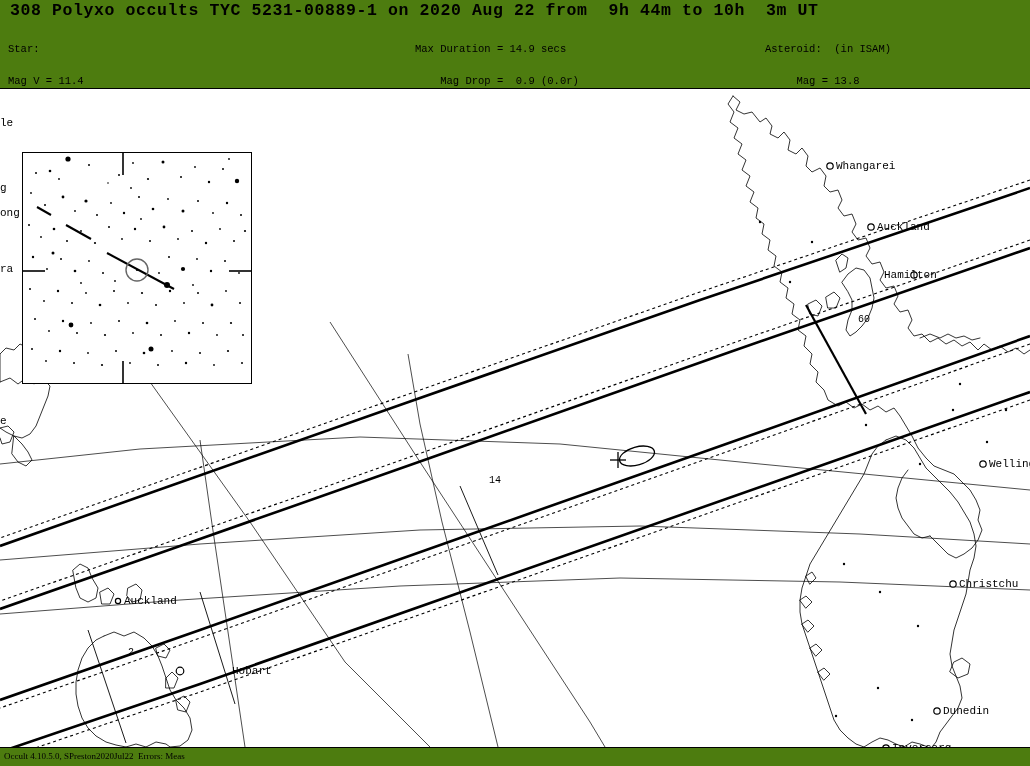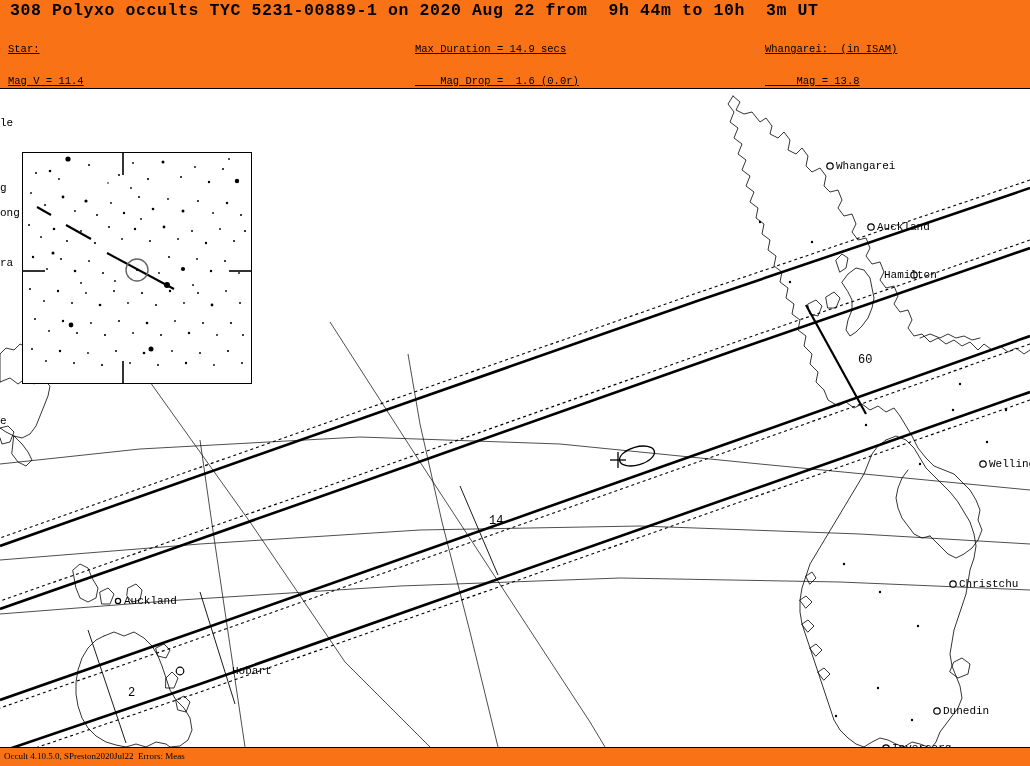--- a/index.html
+++ b/index.html
@@ -10,21 +10,21 @@
   }
   body {
     font-family: "Liberation Mono", "DejaVu Sans Mono", monospace;
     color: #000000;
   }
   #page {
     position: relative;
     width: 1030px;
     height: 766px;
     overflow: hidden;
-    background: #f97316;
+    background: #4d7c0f;
   }
 
   
   #header {
     position: absolute;
     left: 0; top: 0;
     width: 1030px;
     height: 92px;
   }
   #title {
@@ -38,21 +38,21 @@
   }
   .hdr-col {
     position: absolute;
     font-size: 10.5px;
     line-height: 10.6px;
     white-space: pre;
   }
   #hdr-star   { left: 8px;   top: 23px; }
   #hdr-mid    { left: 415px; top: 23px; }
   #hdr-ast    { left: 765px; top: 23px; }
-  .hdr-line { display: block; white-space: pre; text-decoration: underline; }
+  .hdr-line { display: block; white-space: pre; }
 
   #hdr-rule {
     position: absolute;
     left: 0;
     top: 88px;
     width: 1030px;
     height: 3px;
     border-top: 1px solid #000;
     border-bottom: 1px solid #000;
     background: #fff;
@@ -87,25 +87,24 @@
     position: absolute;
     font-family: "Liberation Mono", "DejaVu Sans Mono", monospace;
     font-size: 11px;
     line-height: 11px;
     white-space: pre;
     color: #000;
   }
   .tickmark {
     position: absolute;
     font-family: "Liberation Mono", "DejaVu Sans Mono", monospace;
-    font-size: 12px;
+    font-size: 10px;
     line-height: 11px;
     white-space: pre;
     color: #000;
-    margin-top: 41px;
   }
 
   
   #footer {
     position: absolute;
     left: 0;
     top: 747px;
     width: 1030px;
     height: 19px;
     border-radius: 6px;
@@ -140,29 +139,29 @@
       <span class="hdr-line">Star:</span>
       <span class="hdr-line">Mag V = 11.4</span>
       <span class="hdr-line"> RA = 22 10 28.0133 (astrometric)</span>
       <span class="hdr-line">Dec = - 7 26 34.789   ...</span>
       <span class="hdr-line">[of Date: 22 11 33, - 7 20 26]</span>
       <span class="hdr-line">  Prediction of 2020 Jul  1.2</span>
     </div>
 
     <div class="hdr-col" id="hdr-mid">
       <span class="hdr-line">Max Duration = 14.9 secs</span>
-      <span class="hdr-line">    Mag Drop =  1.6 (0.0r)</span>
+      <span class="hdr-line">    Mag Drop =  0.9 (0.0r)</span>
       <span class="hdr-line">Sun :   Dist = 176°</span>
       <span class="hdr-line">Moon:   Dist = 136°</span>
       <span class="hdr-line">    :  illum = 15 %</span>
       <span class="hdr-line">E 0.019"x 0.009" in PA 73</span>
     </div>
 
     <div class="hdr-col" id="hdr-ast">
-      <span class="hdr-line">Whangarei:  (in ISAM)</span>
+      <span class="hdr-line">Asteroid:  (in ISAM)</span>
       <span class="hdr-line">     Mag = 13.8</span>
       <span class="hdr-line">     Dia = 137 ±0km, 0.114"</span>
       <span class="hdr-line">Parallax = 5.330"</span>
       <span class="hdr-line">Hourly dRA =-1.983s</span>
       <span class="hdr-line">      dDec =-15.02"</span>
     </div>
 
     <div id="hdr-rule"></div>
   </div>
 
@@ -357,21 +356,21 @@
     <span class="maplabel" style="left:989px; top:367px;">Welling</span>
     <span class="maplabel" style="left:959px; top:487px;">Christchu</span>
     <span class="maplabel" style="left:943px; top:614px;">Dunedin</span>
     <span class="maplabel" style="left:892px; top:651px;">Invercarg</span>
     <span class="maplabel" style="left:187px; top:574px;padding-left:45px;">Hobart</span>
     <span class="maplabel" style="left:124px; top:504px;">Auckland</span>
 
     <span class="maplabel" style="left:0px; top:26px;">le</span>
     <span class="maplabel" style="left:0px; top:91px;">g</span>
     <span class="maplabel" style="left:0px; top:116px;">ong</span>
-    <span class="maplabel" style="left:0px; top:166px;">ra</span>
+    <span class="maplabel" style="left:0px; top:172px;">ra</span>
     <span class="maplabel" style="left:0px; top:324px;">e</span>
 
     <span class="tickmark" style="left:858px; top:222px;">60</span>
     <span class="tickmark" style="left:489px; top:383px;">14</span>
     <span class="tickmark" style="left:128px; top:555px;">2</span>
 
   </div>
 
   <div id="starchart">
     <svg width="228" height="230" viewBox="0 0 228 230" xmlns="http://www.w3.org/2000/svg">

